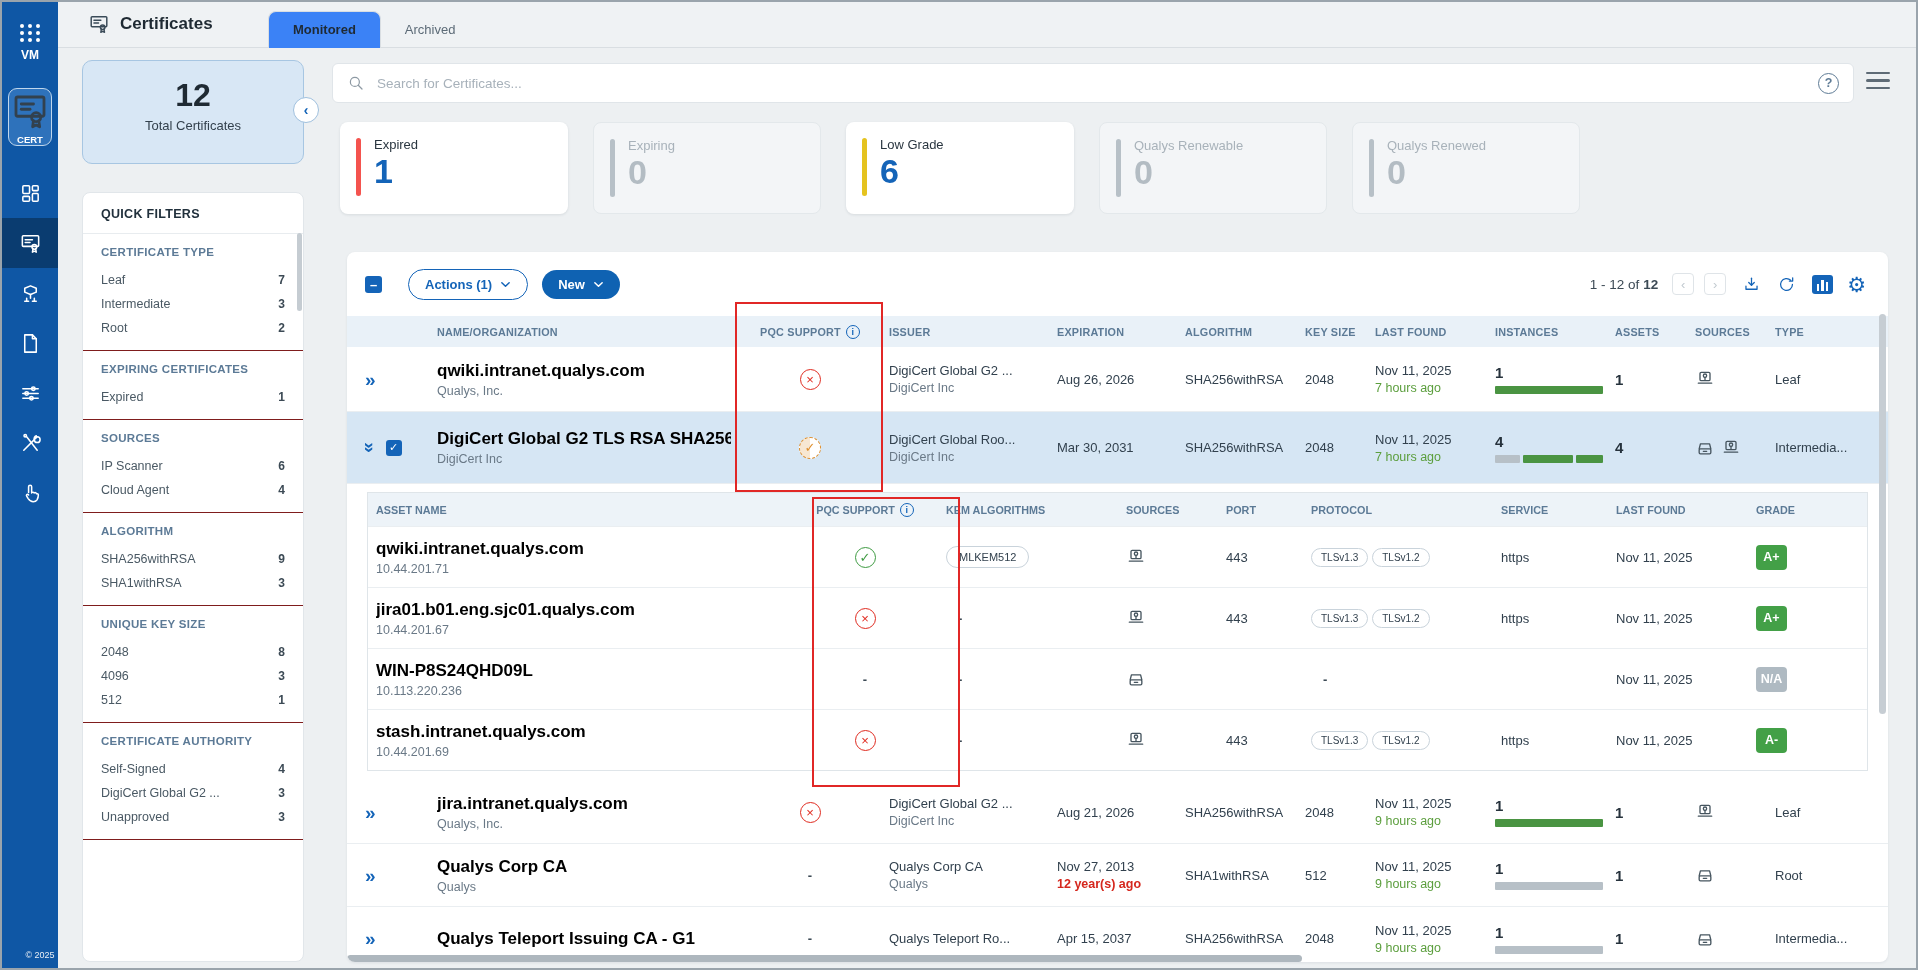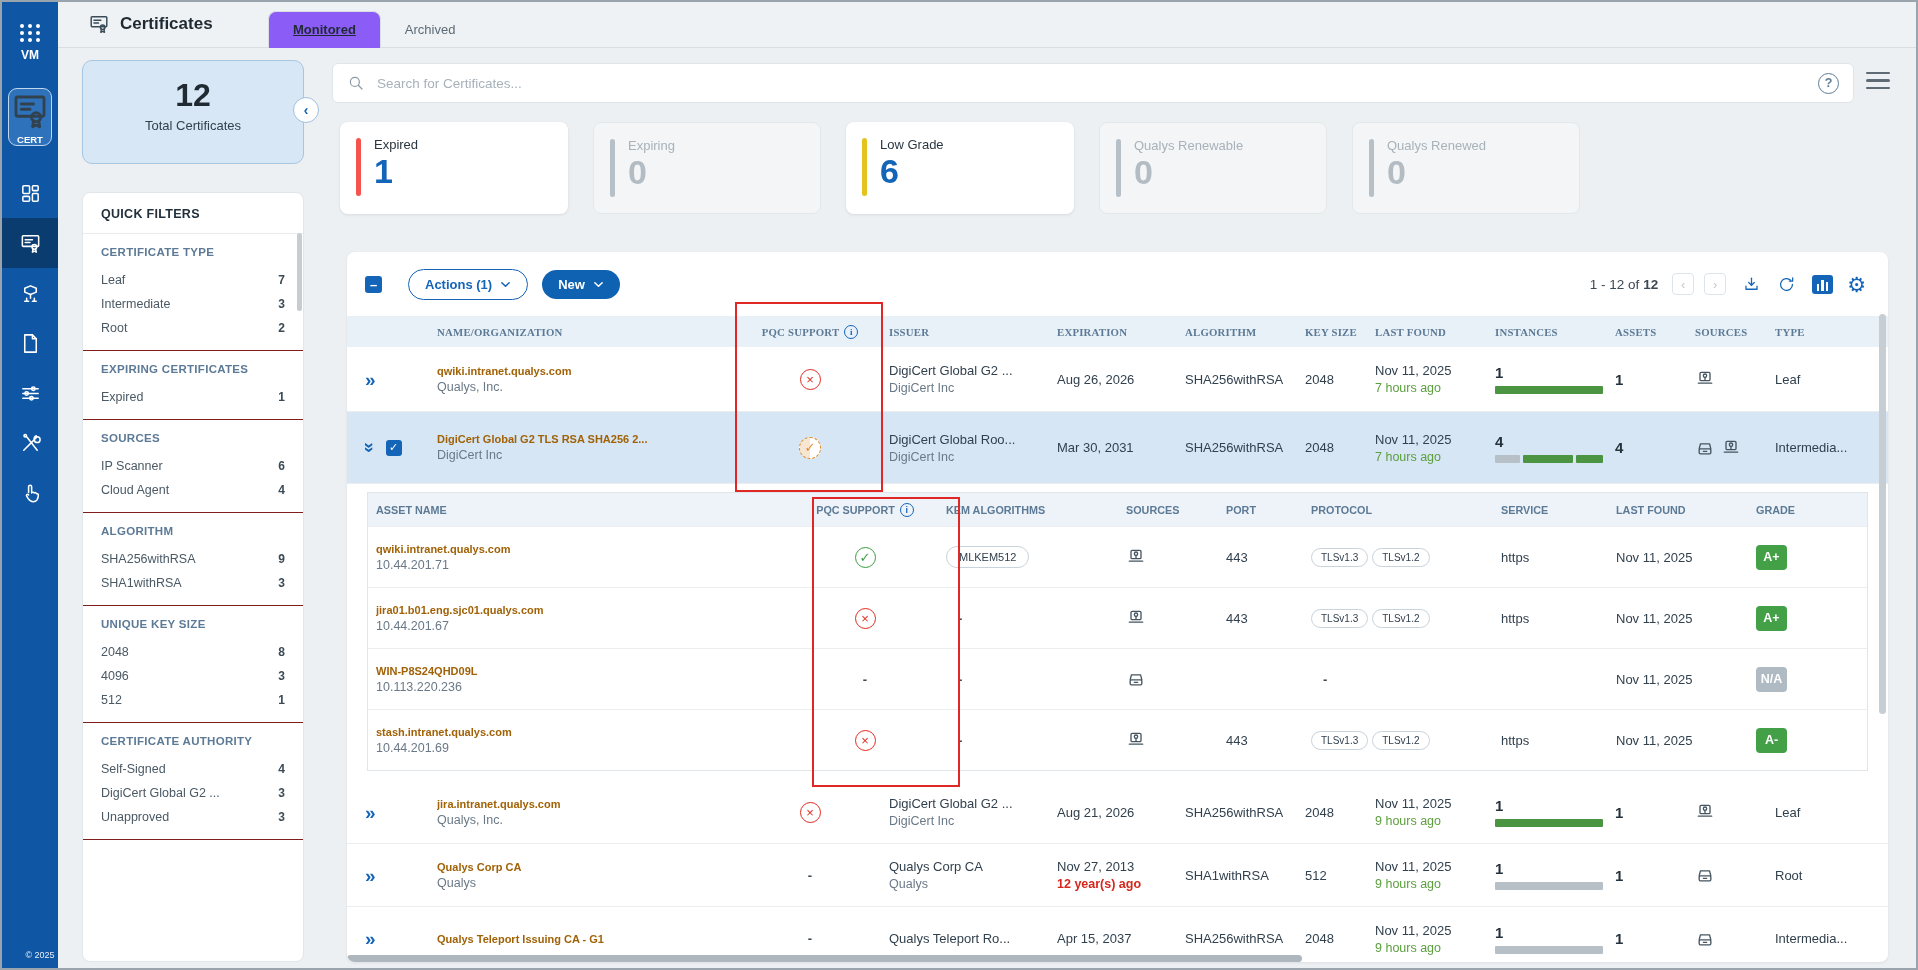--- a/index.html
+++ b/index.html
@@ -21,21 +21,21 @@
   .copyright { position:absolute; bottom:8px; left:0; width:100%; text-align:center; color:#E8EEF5; font-size:9px;padding-left:20px; }
   svg.ic { fill:none; stroke:currentColor; stroke-width:1.6; stroke-linecap:round; stroke-linejoin:round; }
 
   
   .header { position:absolute; left:56px; right:0; top:0; height:46px; background:#EFF2F4; border-bottom:1px solid #D9DEE2; z-index:20; }
   .title-wrap { position:absolute; left:30px; top:11px; display:flex; align-items:center; gap:10px; color:#22303C; }
   .title-wrap svg { width:22px; height:22px; color:#3A4B58; }
   .page-title { font-size:17px; font-weight:bold; color:#1F2A33; }
   .tabs { position:absolute; left:210px; top:6px; display:flex; align-items:flex-end; height:40px; }
   .tab { padding:10px 24px 11px; font-size:13px; color:#5C6B77; }
-  .tab.active { background:#8b5cf6; border:1px solid #D9DEE2; border-bottom:none; border-radius:8px 8px 0 0; font-weight:bold; color:#1F2A33;text-decoration:underline; }
+  .tab.active { background:#3b82f6; border:1px solid #D9DEE2; border-bottom:none; border-radius:8px 8px 0 0; font-weight:bold; color:#1F2A33; }
 
   
   .total-card { position:absolute; left:80px; top:58px; width:222px; height:104px; background:#D8E7F5; border:1px solid #A7C6E2; border-radius:10px; text-align:center; padding-top:16px; z-index:5; }
   .total-value { font-size:32px; font-weight:bold; color:#1F2A33; }
   .total-label { font-size:13px; color:#33414D; margin-top:4px; }
   .collapse-btn { position:absolute; left:291px; top:95px; width:26px; height:26px; border-radius:50%; background:#fff; border:1px solid #9FC0DE; color:#1464B8; font-size:14px; font-weight:bold; display:flex; align-items:center; justify-content:center; z-index:6; }
 
   .filters { position:absolute; left:80px; top:190px; width:222px; bottom:6px; background:#fff; border:1px solid #E1E6EA; border-radius:8px; padding:14px 0 0; overflow:hidden; }
   .filters-title { font-size:12.5px; font-weight:bold; color:#21303C; letter-spacing:.3px; padding:0 18px 12px; border-bottom:1px solid #E8ECEF; }
   .fsection { padding:12px 18px 10px; border-bottom:1px solid #7f1d1d; }
@@ -80,30 +80,30 @@
   .pg-range b { font-weight:bold; }
   .pg-btn { width:22px; height:22px; border:1px solid #DFE4E8; border-radius:4px; color:#C2CAD0; display:flex; align-items:center; justify-content:center; font-size:13px; }
   .tool-ic { color:#1464B8; display:flex; align-items:center; justify-content:center; margin-left:6px; }
   .tool-ic svg { width:19px; height:19px; }
   .chart-ic { width:21px; height:19px; background:#1464B8; border-radius:3px; display:flex; align-items:flex-end; justify-content:center; gap:2px; padding:3px 3px; margin-left:6px; }
   .chart-ic i { width:2.5px; background:#fff; }
   .gear { font-size:21px; color:#1464B8; line-height:1; margin-left:4px; }
 
   .ogrid { display:grid; grid-template-columns:84px 306px 146px 168px 128px 120px 70px 120px 120px 80px 80px 1fr; align-items:center; }
   .thead { background:#E9F1F8; height:31px; font-size:10.8px; font-weight:bold; color:#5C7A96; letter-spacing:.2px; }
-  .thead > div { padding:0 6px; display:flex; align-items:center; gap:5px;font-family:Liberation Serif, serif; }
+  .thead > div { padding:0 6px; display:flex; align-items:center; gap:5px; }
   .info-i { width:14px; height:14px; border-radius:50%; border:1.3px solid #1464B8; color:#1464B8; font-size:9px; font-weight:bold; display:inline-flex; align-items:center; justify-content:center; font-style:normal; }
   .orow { border-bottom:1px solid #EAEEF1; }
   .orow.sel { background:#D6E6F4; }
   .cell { padding:8px 6px; font-size:13px; color:#32414E; }
   .cExp { display:flex; align-items:center; gap:10px; padding-left:18px; }
   .expander { color:#1464B8; font-size:19px; font-weight:bold; line-height:1; }
   .expander.open { display:inline-block; transform:rotate(90deg); }
   .cbx { width:16px; height:16px; background:#1464B8; border-radius:3px; color:#fff; font-size:11px; display:flex; align-items:center; justify-content:center; }
-  .nm { color:#a16207; font-weight:bold; font-size:11px; white-space:nowrap; overflow:hidden; }
+  .nm { color:#000000; font-weight:bold; font-size:17px; white-space:nowrap; overflow:hidden; }
   .org { color:#6A7987; font-size:12.5px; margin-top:3px; }
   .sub { color:#6A7987; font-size:12.5px; margin-top:3px; }
   .clip { white-space:nowrap; overflow:hidden; }
   .pqc-cell { display:flex; justify-content:center; }
   .pqc-no { width:21px; height:21px; border-radius:50%; border:1.5px solid #E02B20; color:#E02B20; font-size:13px; display:flex; align-items:center; justify-content:center; }
   .pqc-yes { width:21px; height:21px; border-radius:50%; border:1.5px solid #3E9B42; color:#3E9B42; font-size:13px; display:flex; align-items:center; justify-content:center; }
   .pqc-part { width:22px; height:22px; border-radius:50%; border:1.5px dashed #DE8F2E; color:#DE8F2E; font-size:13px; display:flex; align-items:center; justify-content:center; background:linear-gradient(90deg,#F7E7D2 50%,#fff 50%); }
   .dash { font-weight:bold; color:#3C4A55; text-align:center; }
   .red { color:#D5271D; font-weight:bold; font-size:12.5px; margin-top:3px; }
   .ago { color:#5B9E3D; font-size:12.5px; margin-top:3px; }

